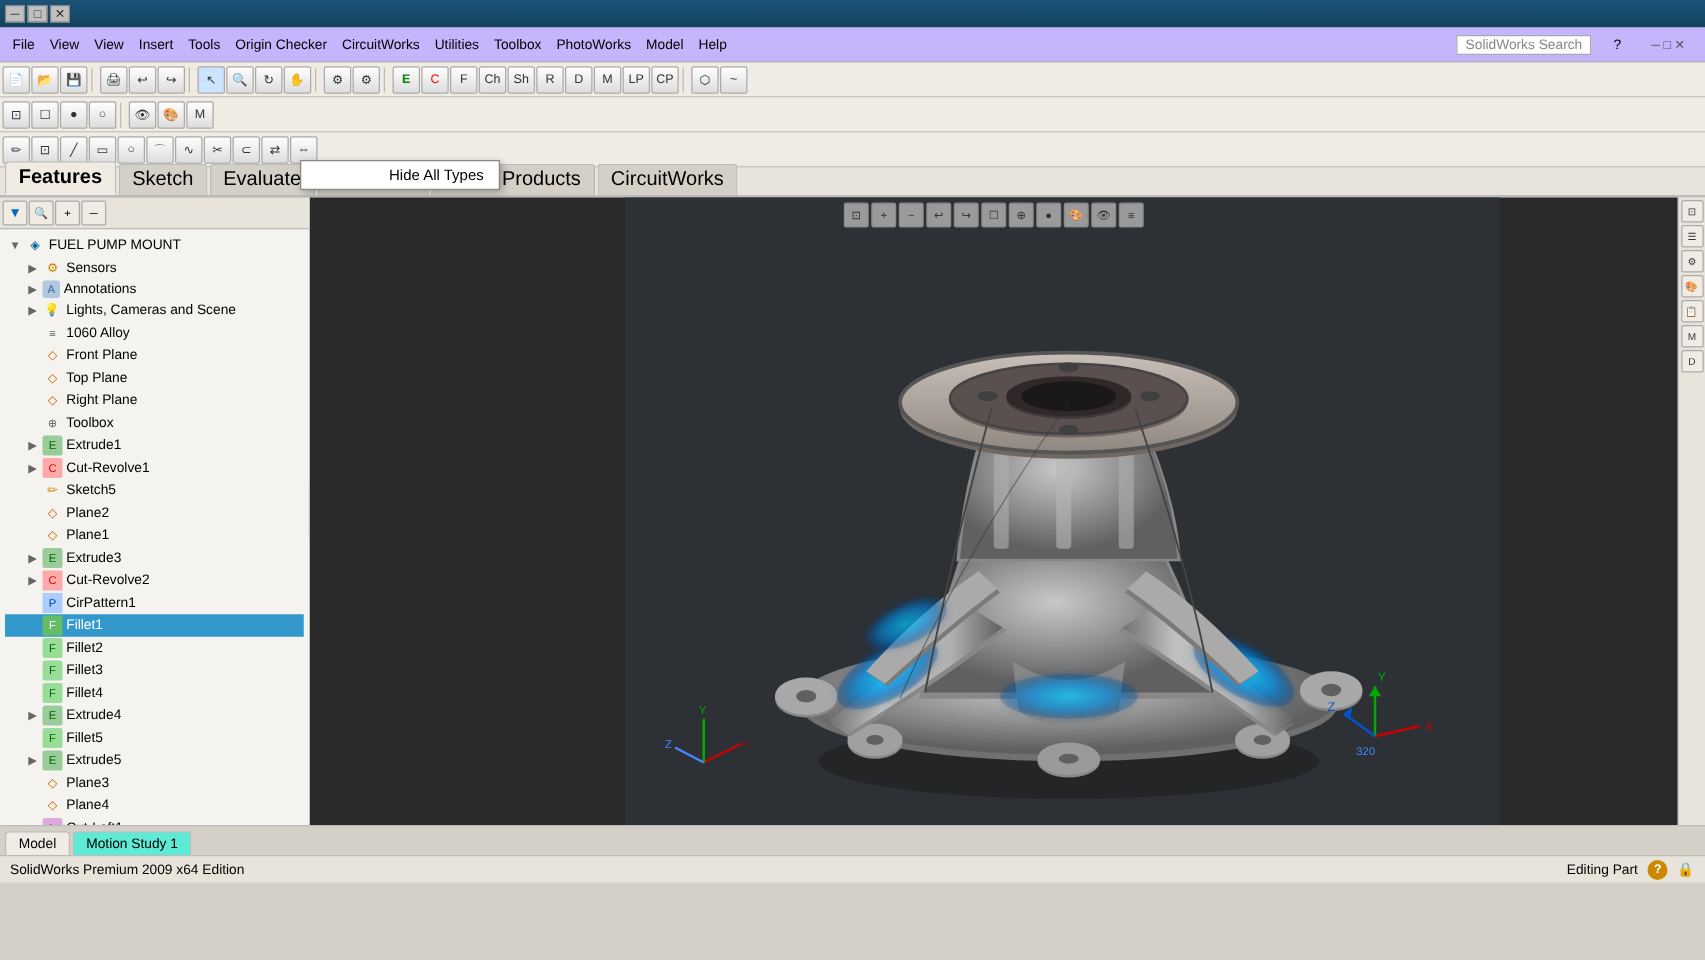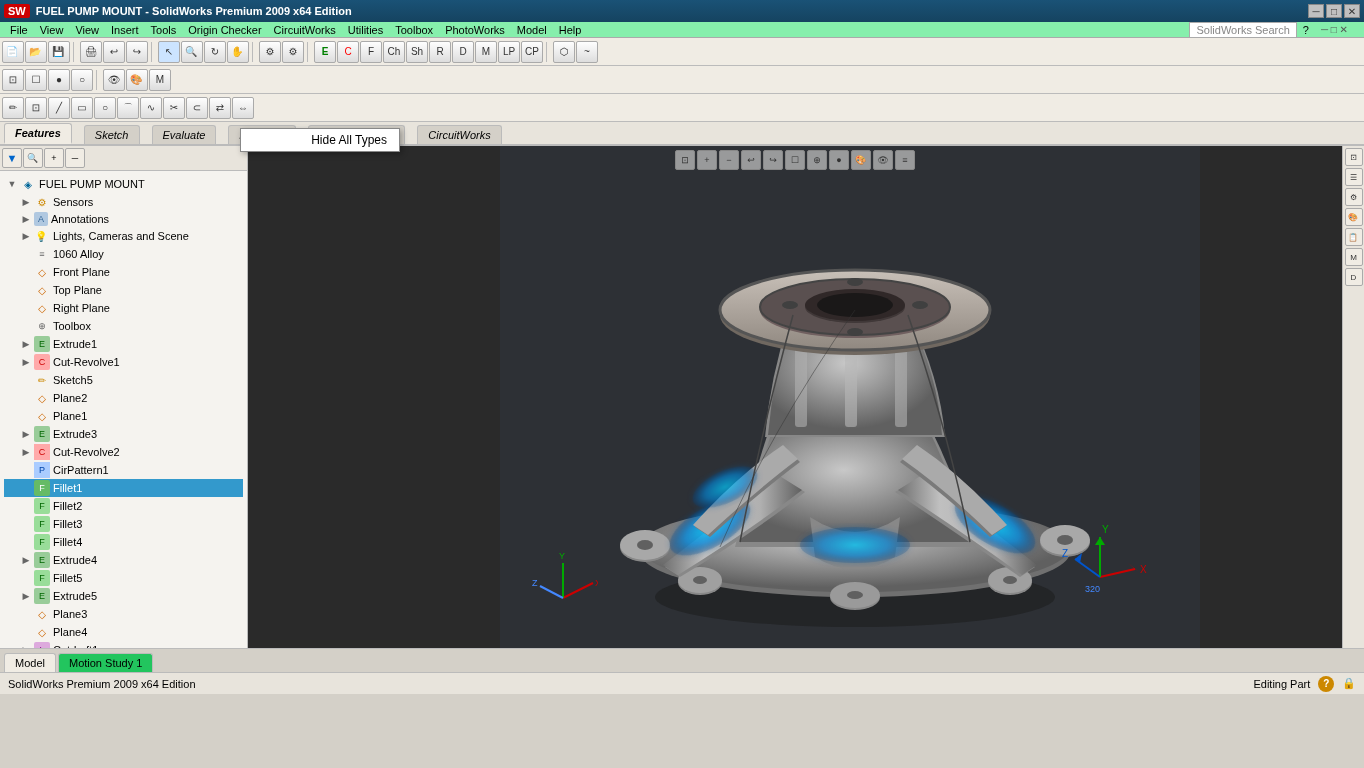--- a/index.html
+++ b/index.html
@@ -14,22 +14,22 @@
       justify-content: space-between;
       padding: 0 4px;
       color: white;
     }
     #titlebar .title-left { display: flex; align-items: center; gap: 6px; font-size: 11px; font-weight: bold; }
     #titlebar .title-controls { display: flex; gap: 2px; }
     #titlebar .title-controls span { width: 16px; height: 14px; background: #c0c0c0; border: 1px solid #888; display: flex; align-items: center; justify-content: center; font-size: 10px; color: #333; cursor: pointer; }
 
     
     #menubar {
-      height: 16px;
-      background: #86efac;
+      height: 28px;
+      background: #c4b5fd;
       display: flex;
       align-items: center;
       padding: 0 4px;
       border-bottom: 1px solid #aaa;
       font-size: 11px;
     }
     #menubar span { padding: 2px 6px; cursor: pointer; }
 
     
     .toolbar-row {
@@ -58,25 +58,24 @@
       display: flex;
       align-items: flex-end;
       padding-left: 4px;
       border-bottom: 2px solid #bbb;
     }
     .tab {
       padding: 3px 10px;
       border: 1px solid #bbb;
       border-bottom: none;
       background: #d4d0c8;
-      font-size: 11px;
+      font-size: 16px;
       cursor: pointer;
       border-radius: 3px 3px 0 0;
-      margin-right: 12px;
-      font-style: italic;
+      margin-right: 2px;
     }
     .tab.active {
       background: #f0ece4;
       font-weight: bold;
       border-bottom: 2px solid #f0ece4;
     }
 
     
     #main {
       display: flex;
@@ -202,21 +201,21 @@
       background: #d4d0c8;
       border-top: 1px solid #bbb;
       display: flex;
       align-items: flex-end;
       padding-left: 4px;
     }
     .btab {
       padding: 3px 10px;
       border: 1px solid #bbb;
       border-bottom: none;
-      background: #22c55e;
+      background: #5eead4;
       font-size: 11px;
       cursor: pointer;
       border-radius: 3px 3px 0 0;
       margin-right: 2px;
     }
     .btab.active {
       background: #f0ece4;
       font-weight: normal;
     }
 
@@ -297,45 +296,41 @@
       justify-content: center;
       font-size: 8px;
       color: #666;
       z-index: 20;
     }
   </style>
 </head>
 <body>
 
 <div id="titlebar">
-  <div class="title-left">
-    <div class="sw-logo">SW</div>
-    <span>FUEL PUMP MOUNT - SolidWorks Premium 2009 x64 Edition</span>
-  </div>
   <div class="title-controls">
     <span>─</span>
     <span>□</span>
     <span>✕</span>
   </div>
 </div>
 
 <div id="menubar">
   <span>File</span>
   <span>View</span>
   <span>View</span>
   <span>Insert</span>
   <span>Tools</span>
   <span>Origin Checker</span>
   <span>CircuitWorks</span>
   <span>Utilities</span>
   <span>Toolbox</span>
   <span>PhotoWorks</span>
   <span>Model</span>
   <span>Help</span>
-  <span style="margin-left:auto; display:flex; align-items:center; gap:0;">
+  <span style="margin-left:auto; display:flex; align-items:center; gap:12px;">
     <span style="background:white;border:1px solid #aaa;padding:1px 6px;font-size:11px;color:#888;">SolidWorks Search</span>
     <span style="font-size:11px;">?</span>
     <span style="font-size:10px; color:#555;">─ □ ✕</span>
   </span>
 </div>
 
 <div class="toolbar-row">
 
   <div class="tb-btn">📄</div>
   <div class="tb-btn">📂</div>

